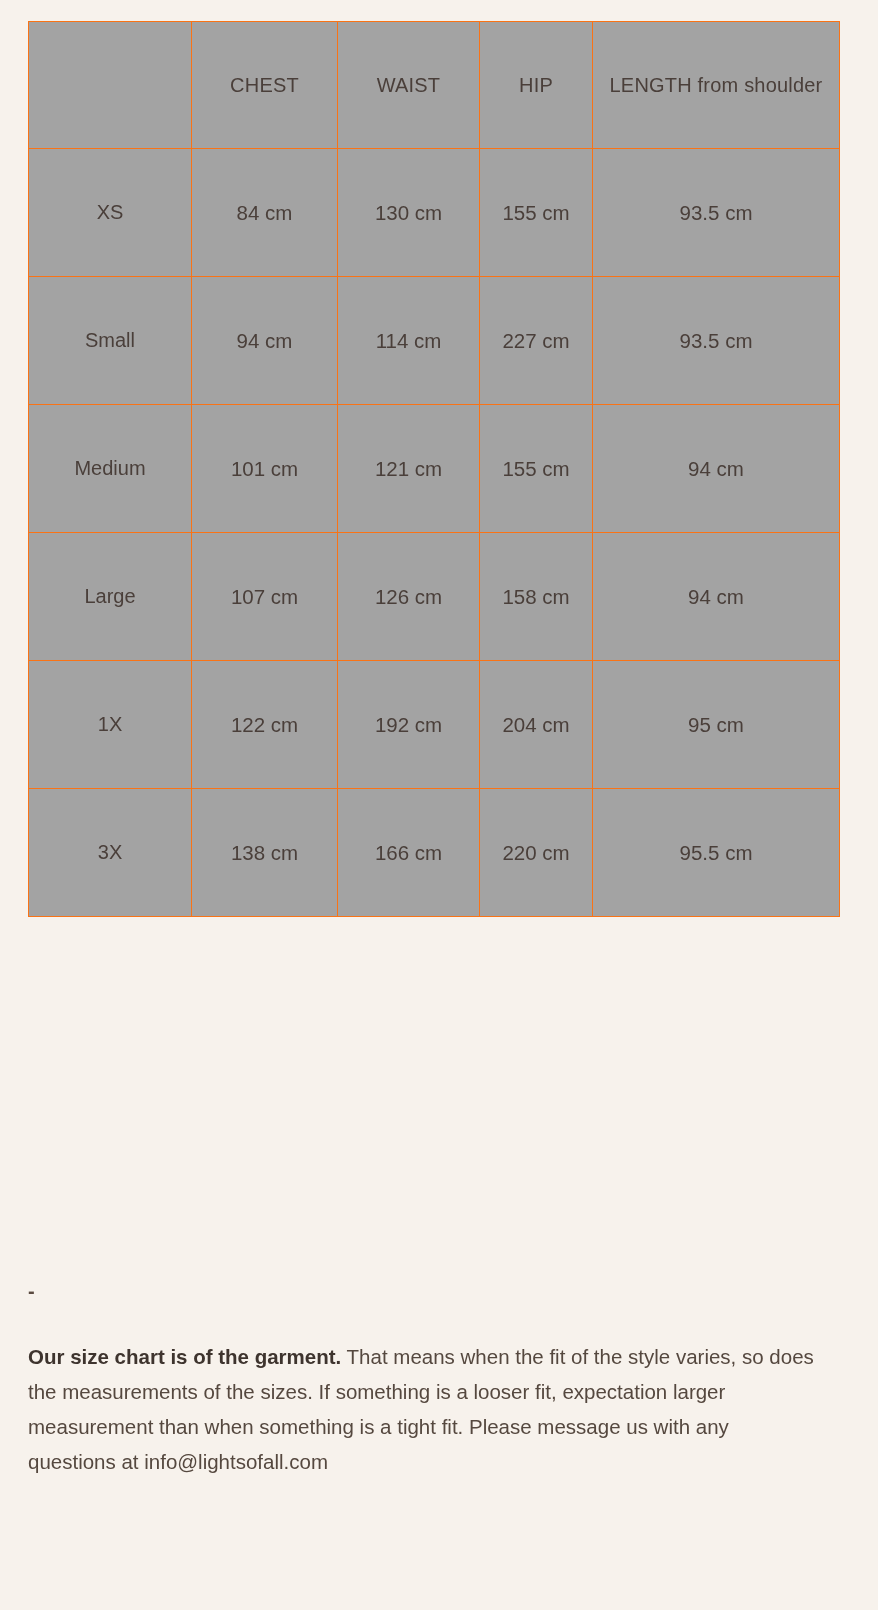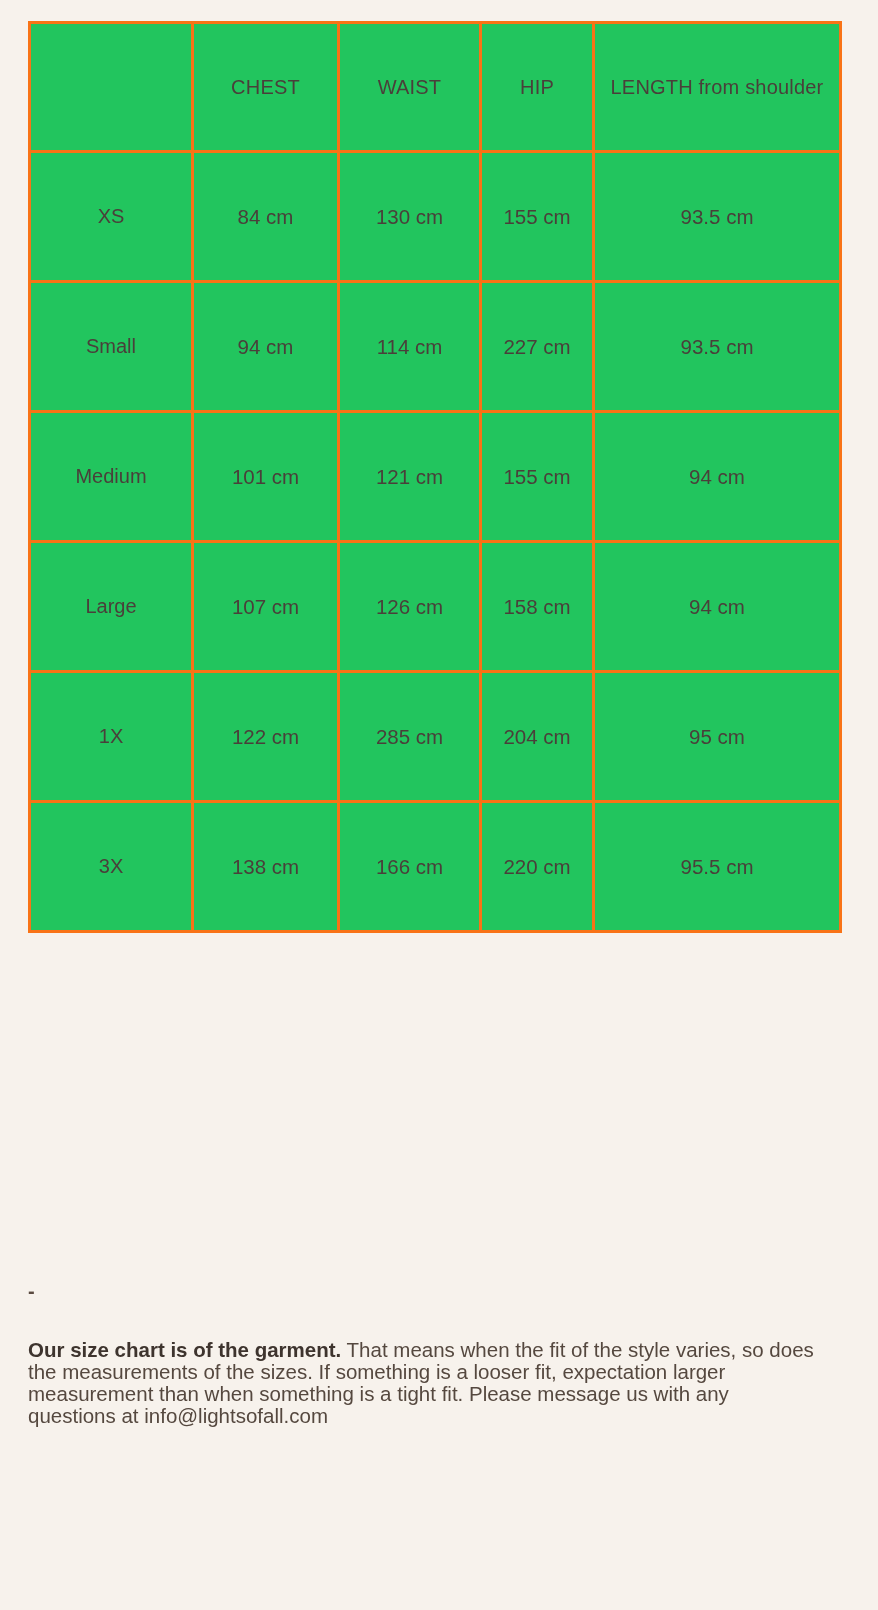--- a/index.html
+++ b/index.html
@@ -43,29 +43,29 @@
   }
 
   table.size-table col.c-size   { width: 163px; }
   table.size-table col.c-chest  { width: 146px; }
   table.size-table col.c-waist  { width: 142px; }
   table.size-table col.c-hip    { width: 113px; }
   table.size-table col.c-length { width: 247px; }
 
   table.size-table th,
   table.size-table td {
-    border: 3px solid #f97316;
+    border: 1px solid #f97316;
     padding: 0 14px;
     text-align: center;
     vertical-align: middle;
     font-weight: 400;
     font-size: 20px;
     line-height: 1.95;
     color: #4a3f3a;
-    background: #22c55e;
+    background: #a3a3a3;
   }
 
   table.size-table thead th {
     height: 126px;
     font-size: 20px;
     letter-spacing: 0.2px;
   }
 
   table.size-table tbody td {
     height: 127px;
@@ -88,21 +88,21 @@
     font-weight: 700;
   }
 
   
   .note {
     position: absolute;
     left: 28px;
     top: 1318px;
     width: 790px;
     font-size: 20.5px;
-    line-height: 22px;
+    line-height: 35px;
     color: #55483f;
   }
   .note .strong {
     font-weight: 700;
     color: #3e342e;
   }
 </style>
 </head>
 <body>
 
@@ -151,21 +151,21 @@
         <tr>
           <td class="size-label">Large</td>
           <td>107 cm</td>
           <td>126 cm</td>
           <td>158 cm</td>
           <td>94 cm</td>
         </tr>
         <tr>
           <td class="size-label">1X</td>
           <td>122 cm</td>
-          <td>285 cm</td>
+          <td>192 cm</td>
           <td>204 cm</td>
           <td>95 cm</td>
         </tr>
         <tr>
           <td class="size-label">3X</td>
           <td>138 cm</td>
           <td>166 cm</td>
           <td>220 cm</td>
           <td>95.5 cm</td>
         </tr>

